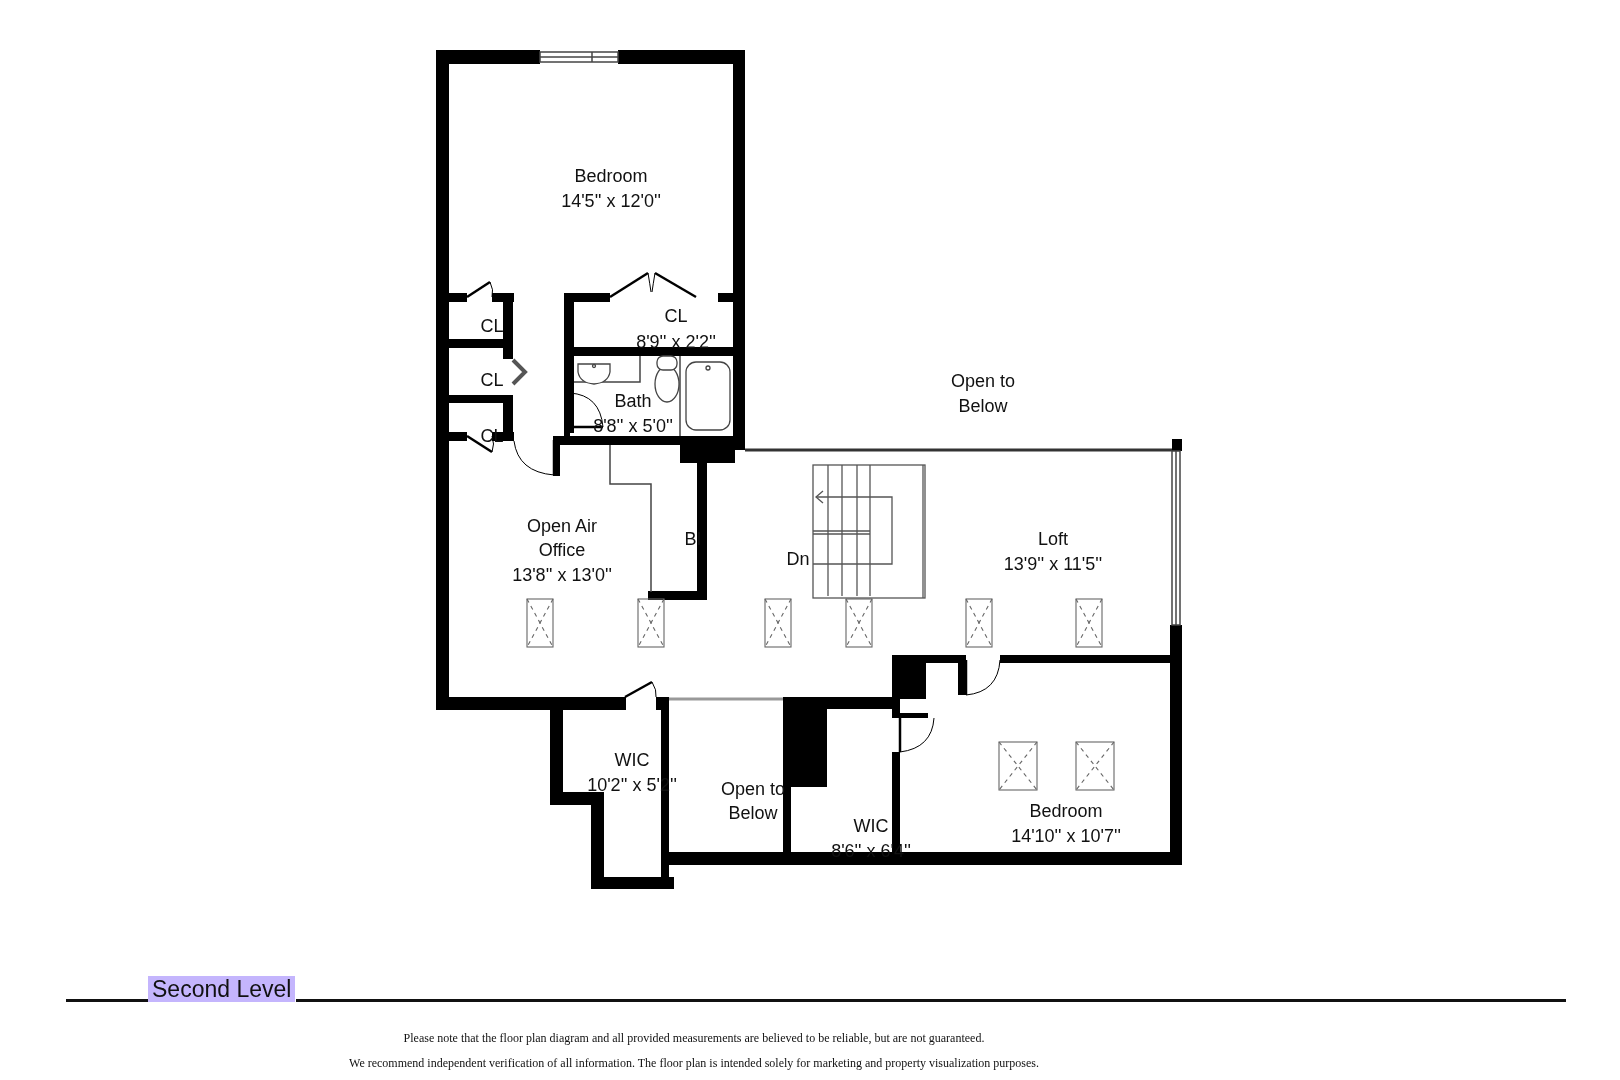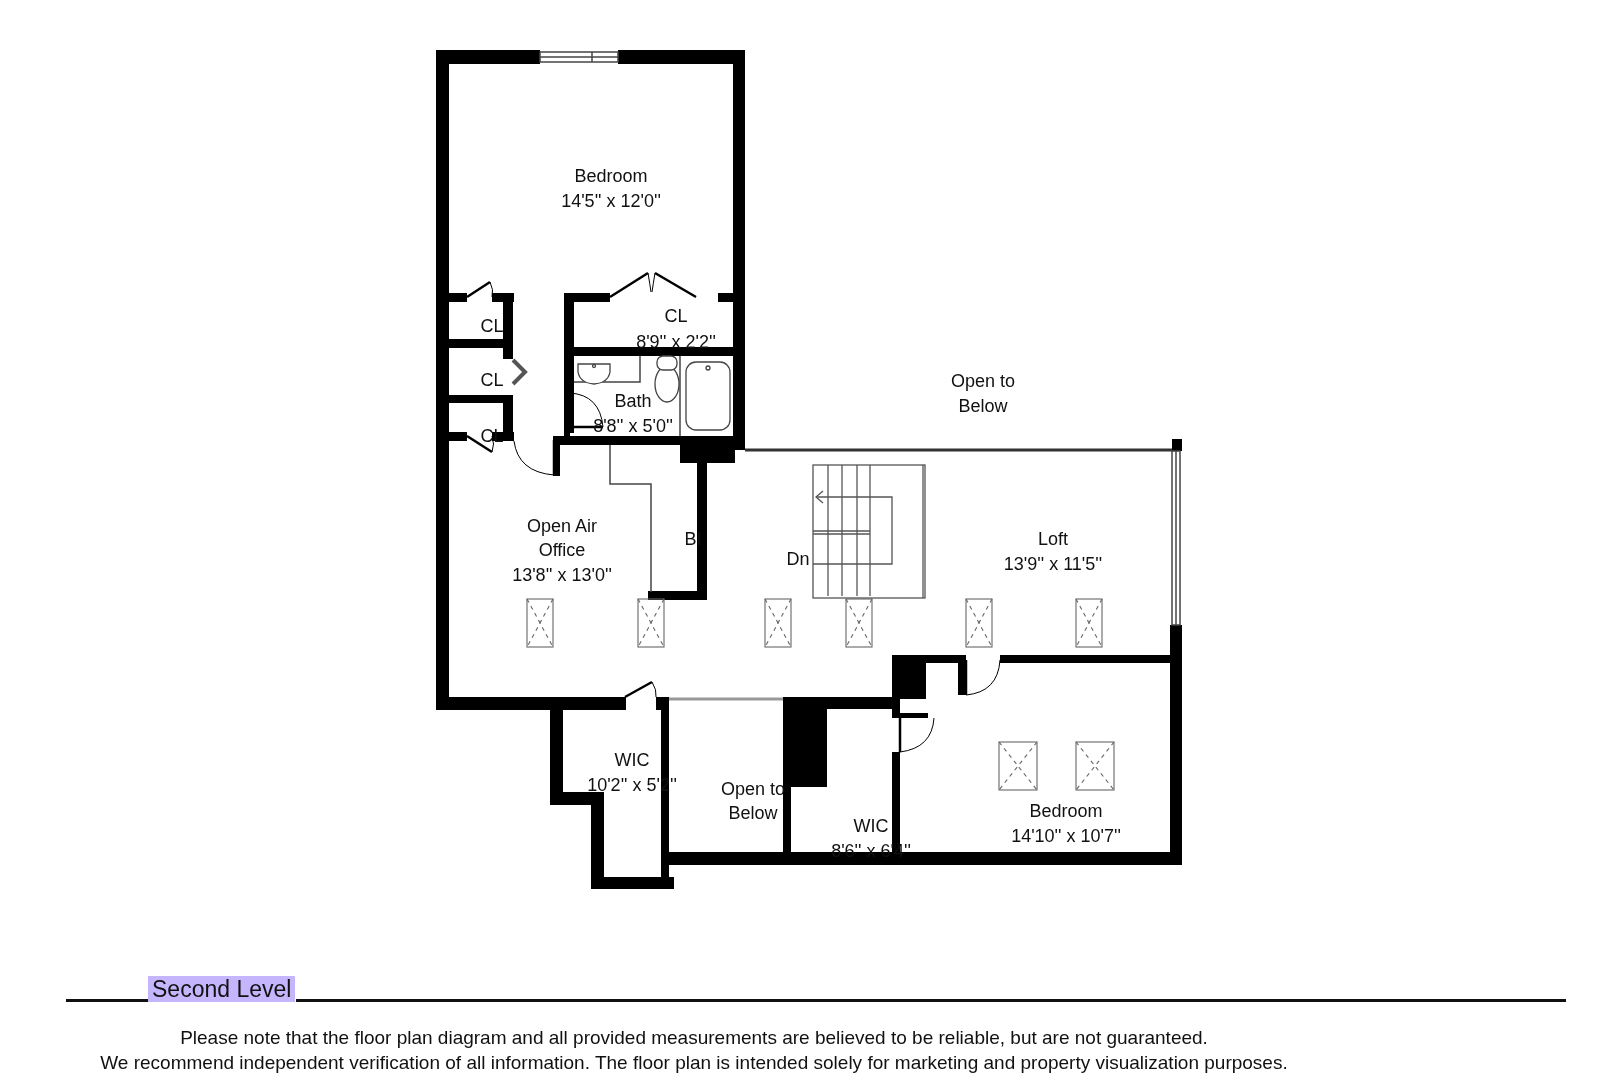--- a/index.html
+++ b/index.html
@@ -1,21 +1,21 @@
 <!DOCTYPE html>
 <html><head>
 <meta charset="utf-8">
 <style>
   html, body { margin:0; padding:0; background:#ffffff; }
   body { width:1620px; height:1080px; position:relative; overflow:hidden; font-family:"Liberation Sans", sans-serif; color:#111; }
   #plan { position:absolute; left:0; top:0; width:1620px; height:1080px; }
   .lbl { font-family:"Liberation Sans", sans-serif; font-size:18px; fill:#111; text-anchor:middle; }
   .level-title { position:absolute; left:148px; top:976px; font-size:23px; line-height:26px; background:#c4b5fd; padding:0 4px; color:#111; }
   .level-line { position:absolute; top:999px; height:3px; background:#111; }
-  .disclaimer { position:absolute; left:0; width:1388px; text-align:center; font-size:19px; line-height:20px; color:#111; }
+  .disclaimer { position:absolute; left:0; width:1388px; text-align:center; font-size:12px; line-height:20px; color:#111;font-family:Liberation Serif, serif; }
 </style>
 </head>
 <body>
 
 <svg id="plan" viewBox="0 0 1620 1080" xmlns="http://www.w3.org/2000/svg">
 
   <g fill="#000">
 
     <rect x="436" y="50" width="104" height="14"></rect>
     <rect x="618" y="50" width="127" height="14"></rect>

